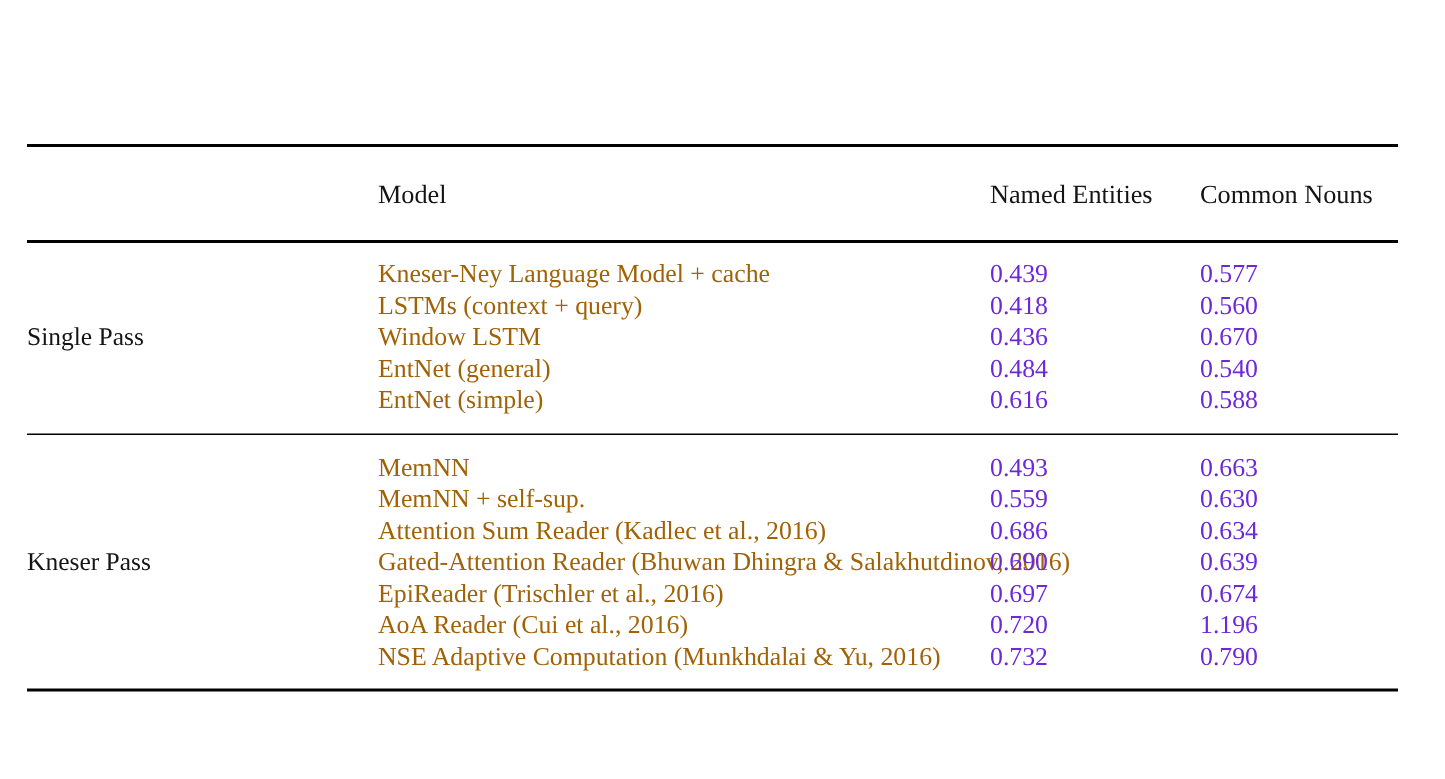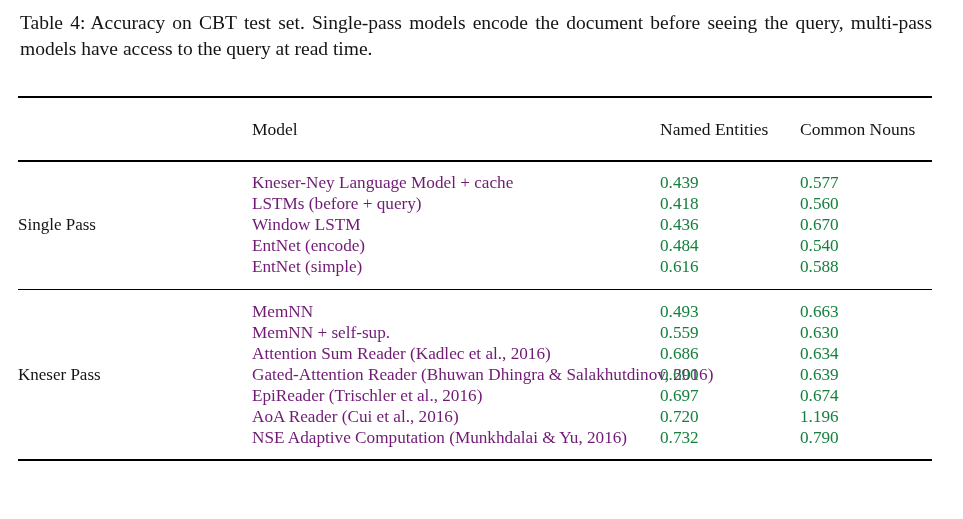--- a/index.html
+++ b/index.html
@@ -79,45 +79,42 @@
     height: 62px;
     font-size: 17.5px;
     color: #141414;
   }
   .head-band td.model-head { padding-left: 117px; }
 
   
   .row-cell {
     height: 21px;
     font-size: 17.2px;
-    color: #701a75;
+    color: #a16207;
     white-space: nowrap;
   }
   .row-cell.model  { padding-left: 117px; }
   .group-cell {
     font-size: 17px;
     color: #141414;
     text-align: left;
     padding-left: 14px;
     white-space: nowrap;
   }
-  .num { color: #15803d; }
+  .num { color: #6d28d9; }
   .bold { font-weight: bold; }
 
   .pad-top td { height: 11px; }
   .pad-bot td { height: 11px; }
 </style>
 </head>
 <body>
 
 <div class="figure-wrap">
 
-  <div class="caption">
-    <span class="cap-label">Table 4:</span><span class="cap-gap"></span><span>Accuracy on CBT test set.  Single-pass models encode the document before seeing the query, multi-pass models have access to the query at read time.</span>
-  </div>
 
   <div class="table-block">
 
     <div class="rule"></div>
 
     <table class="acc">
       <colgroup>
         <col class="c-group">
           <col class="c-model">
           <col class="c-ne">
@@ -146,31 +143,31 @@
         <tr class="pad-top">
             <td colspan="4"></td>
           </tr>
         <tr>
           <td class="group-cell" rowspan="5">Single Pass</td>
           <td class="row-cell model">Kneser-Ney Language Model + cache</td>
           <td class="row-cell num">0.439</td>
           <td class="row-cell num">0.577</td>
         </tr>
         <tr>
-          <td class="row-cell model">LSTMs (before + query)</td>
+          <td class="row-cell model">LSTMs (context + query)</td>
           <td class="row-cell num">0.418</td>
           <td class="row-cell num">0.560</td>
         </tr>
         <tr>
           <td class="row-cell model">Window LSTM</td>
           <td class="row-cell num">0.436</td>
           <td class="row-cell num">0.670</td>
         </tr>
         <tr>
-          <td class="row-cell model">EntNet (encode)</td>
+          <td class="row-cell model">EntNet (general)</td>
           <td class="row-cell num">0.484</td>
           <td class="row-cell num">0.540</td>
         </tr>
         <tr>
           <td class="row-cell model">EntNet (simple)</td>
           <td class="row-cell num bold">0.616</td>
           <td class="row-cell num bold">0.588</td>
         </tr>
         <tr class="pad-bot">
             <td colspan="4"></td>

